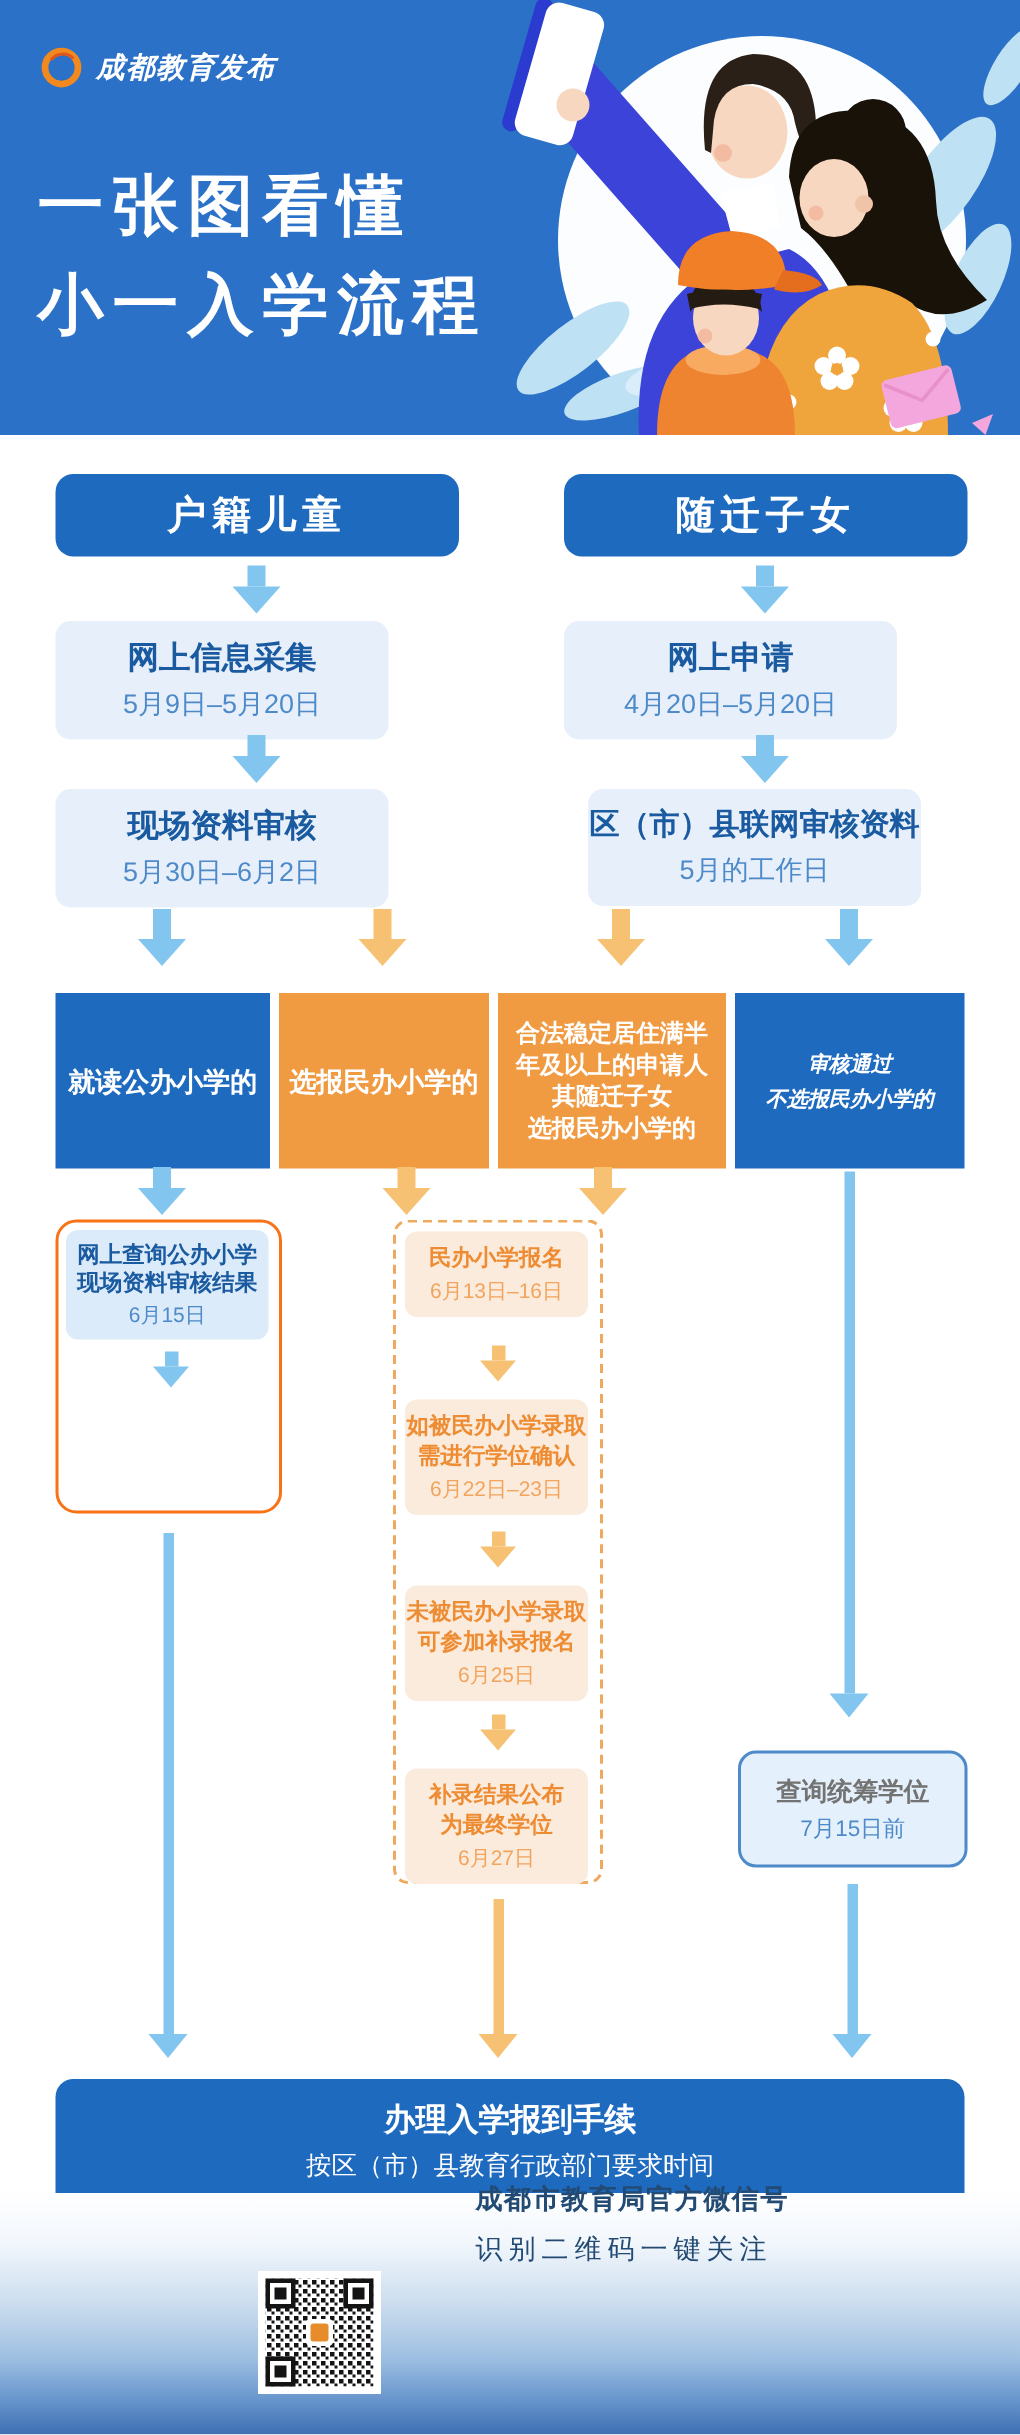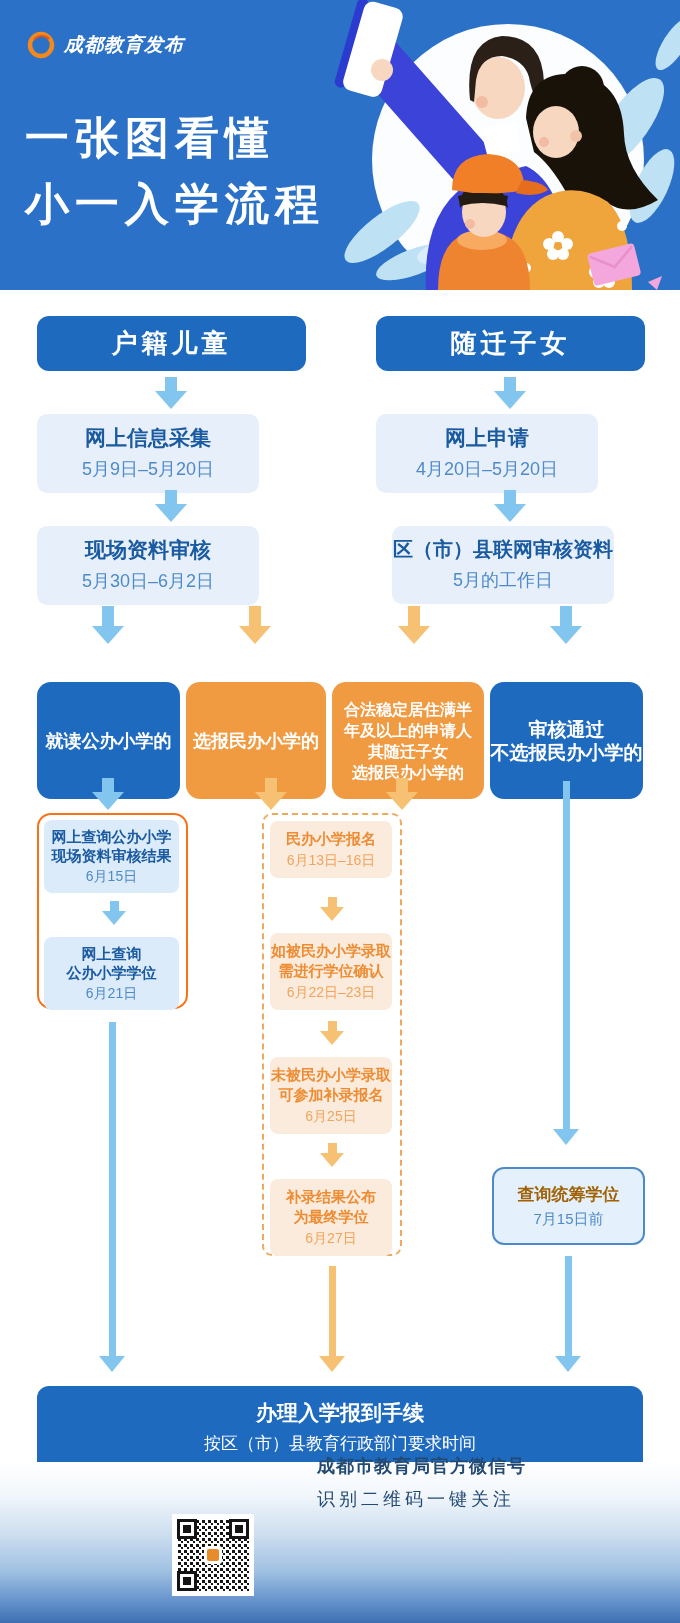--- a/index.html
+++ b/index.html
@@ -13,42 +13,42 @@
   .hero-title.l1{top:116px;}
   .hero-title.l2{top:182px;}
   .illus{position:absolute;right:0;top:0;width:350px;height:290px;z-index:1;}
   
   .hdr-box{position:absolute;top:316px;width:269px;height:55px;background:#1E6ABF;border-radius:12px;
            color:#fff;font-size:26px;font-weight:bold;letter-spacing:4px;
            display:flex;align-items:center;justify-content:center;}
   .step-box{position:absolute;width:222px;background:#E7F0FA;border-radius:10px;text-align:center;box-sizing:border-box;padding:10px 0 12px;}
   .step-title{font-size:21px;font-weight:bold;color:#1A5AA0;}
   .step-date{font-size:18px;color:#4E8AC9;margin-top:5px;}
-  .branch{position:absolute;top:682px;height:117px;border-radius:14px;color:#fff;font-weight:bold;
+  .branch{position:absolute;top:662px;height:117px;border-radius:0;color:#fff;font-weight:bold;
           display:flex;align-items:center;justify-content:center;text-align:center;white-space:pre-line;box-sizing:border-box;}
   .branch.blue{background:#1E6ABF;}
   .branch.orange{background:#F09A42;}
   .fs18{font-size:18px;}
-  .fs17{font-size:19px;line-height:23px;}
+  .fs17{font-size:14px;line-height:23px;font-style:italic;}
   .fs16{font-size:16px;line-height:21px;}
   
   .track-frame{position:absolute;left:37px;top:813px;width:151px;height:196px;background:#fff;
                border:2px solid #f97316;border-radius:14px;box-sizing:border-box;}
   .mini-box{position:absolute;left:5px;width:135px;background:#DCEBF9;border-radius:8px;text-align:center;padding:7px 0;}
   .mini-title{font-size:15px;font-weight:bold;color:#1A5AA0;line-height:19px;white-space:pre-line;}
   .mini-date{font-size:14px;color:#4E8AC9;margin-top:3px;}
   .dash-frame{position:absolute;left:262px;top:813px;width:140px;height:443px;background:#fff;
               border:2px dashed #EFA95F;border-radius:10px;box-sizing:border-box;}
   .o-box{position:absolute;left:6px;width:122px;background:#FBEBDC;border-radius:8px;text-align:center;padding:8px 0;}
   .o-title{font-size:15px;font-weight:bold;color:#EE8C33;line-height:20px;white-space:pre-line;}
   .o-date{font-size:14px;color:#F2A45C;margin-top:3px;}
   .pool-box{position:absolute;left:492px;top:1167px;width:153px;height:78px;background:#E4F0FB;
             border:2px solid #4E8AC9;border-radius:12px;box-sizing:border-box;text-align:center;
             display:flex;flex-direction:column;align-items:center;justify-content:center;}
-  .pool-title{font-size:17px;font-weight:bold;color:#a16207;}
+  .pool-title{font-size:17px;font-weight:bold;color:#737373;}
   .pool-date{font-size:15px;color:#4E8AC9;margin-top:4px;}
   .final-box{position:absolute;left:37px;top:1386px;width:606px;height:96px;background:#1E6ABF;border-radius:12px;
              color:#fff;text-align:center;box-sizing:border-box;padding-top:13px;}
   .final-title{font-size:21px;font-weight:bold;}
   .final-sub{font-size:17px;margin-top:5px;}
   
   .arrow{position:absolute;display:flex;flex-direction:column;align-items:center;}
   .arrow .stem{width:12px;height:14px;}
   .arrow .head{width:0;height:0;border-left:16px solid transparent;border-right:16px solid transparent;border-top-style:solid;border-top-width:18px;}
   .arrow.mid .stem{height:20px;}
@@ -234,25 +234,20 @@
   <div class="track-frame">
     <div class="mini-box" style="top:5px;">
       <div class="mini-title">网上查询公办小学
 现场资料审核结果</div>
       <div class="mini-date">6月15日</div>
     </div>
     <div class="arrow small blue" style="left:63px;top:86px;">
         <div class="stem"></div>
         <div class="head"></div>
       </div>
-    <div class="mini-box" style="top:122px;">
-      <div class="mini-title">网上查询
-公办小学学位</div>
-      <div class="mini-date">6月21日</div>
-    </div>
   </div>
 
   <div class="dash-frame">
     <div class="o-box" style="top:6px;">
       <div class="o-title">民办小学报名</div>
       <div class="o-date">6月13日–16日</div>
     </div>
     <div class="arrow small orange" style="left:56px;top:82px;">
         <div class="stem"></div>
         <div class="head"></div>

